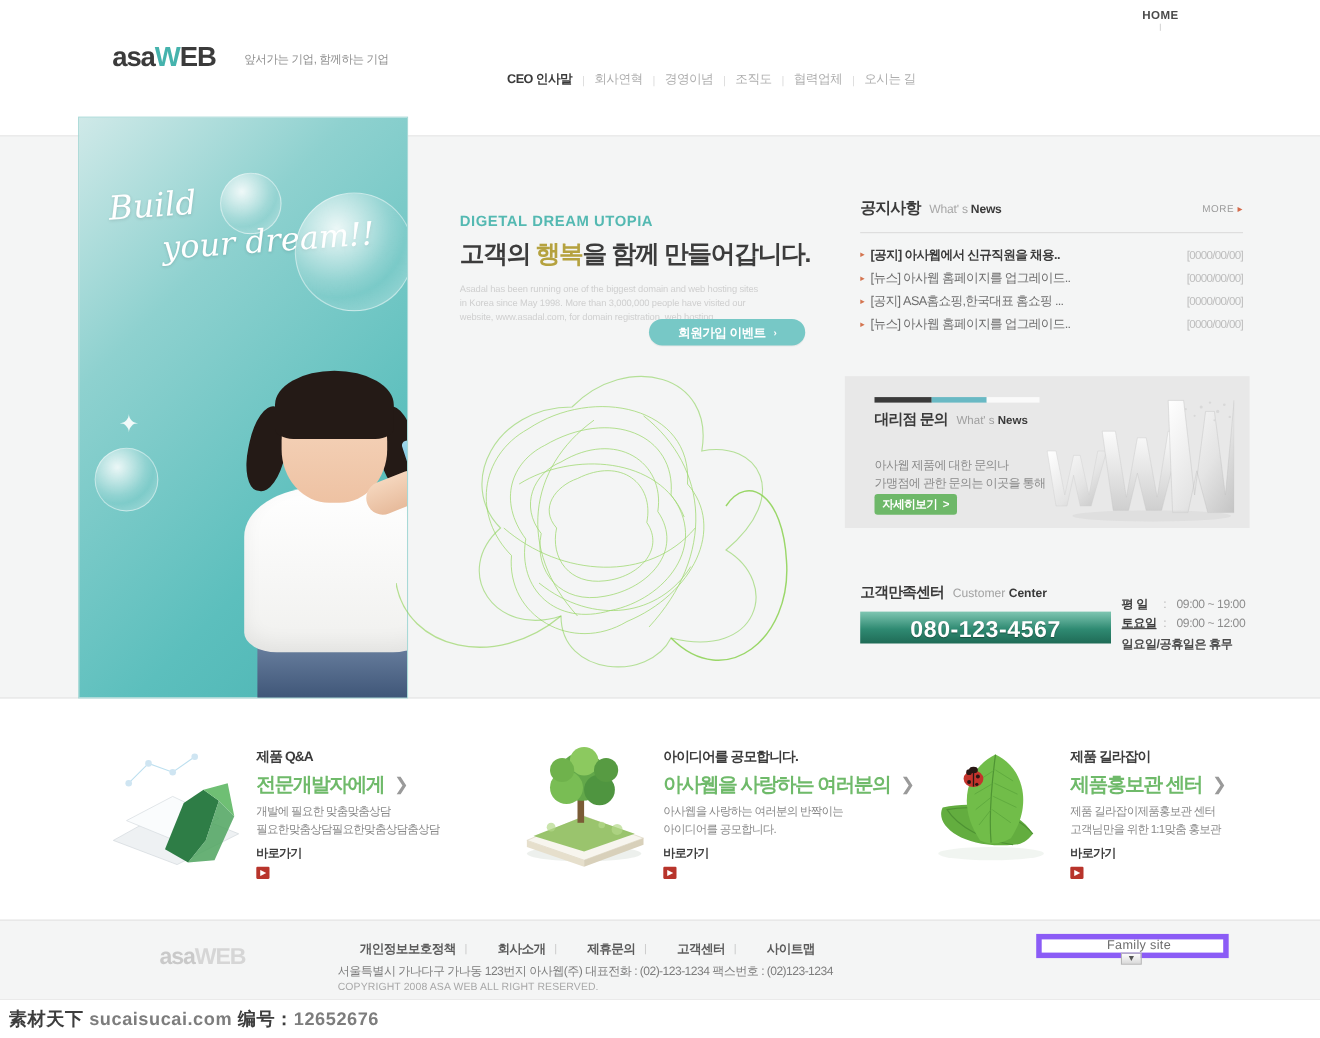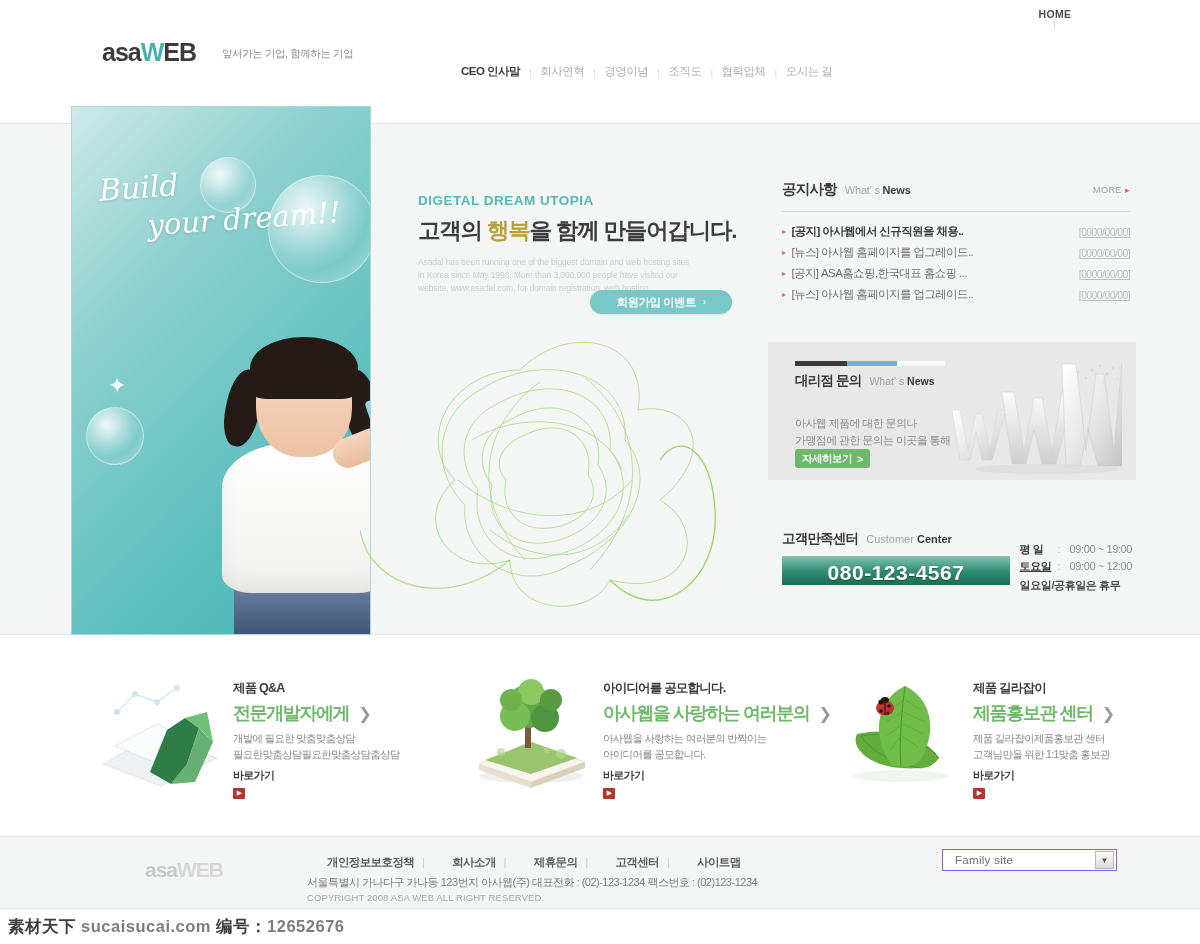--- a/index.html
+++ b/index.html
@@ -101,21 +101,21 @@
   .notice-head .ko { font-size: 14.5px; font-weight: bold; color: #3a3a3a; letter-spacing: -.8px; }
   .notice-head .en { margin-left: 8px; font-size: 11px; color: #a7a7a7; letter-spacing: -.2px; }
   .notice-head .en b { color: #3a3a3a; }
   .notice-more { position: absolute; right: 0; top: 5px; font-size: 9px; color: #9b9b9b; letter-spacing: .5px; cursor: pointer; }
   .notice-more .arr { color: #d46a4a; }
   .notice-hr { margin-top: 7px; border-top: 1px solid #dcdcdc; }
   .notice-list { margin-top: 9px; }
   .notice-row { display: flex; align-items: center; height: 21px; font-size: 11.5px; color: #6d6d6d; letter-spacing: -.6px; }
   .notice-row .dot { color: #d4744f; font-size: 8px; margin-right: 6px; }
   .notice-row .t { flex: 1; white-space: nowrap; overflow: hidden; text-overflow: ellipsis; cursor: pointer; }
-  .notice-row .d { color: #bdbdbd; font-size: 10.5px; margin-left: 4px; white-space: nowrap; text-decoration: underline; }
+  .notice-row .d { color: #bdbdbd; font-size: 10.5px; margin-left: 4px; white-space: nowrap; }
   .notice-row.first .t { font-weight: bold; color: #3c3c3c; }
 
   
   .dealer { position: absolute; left: 768px; top: 342px; width: 368px; height: 138px;
             background: #e8e8e8; overflow: hidden; }
   .dealer-bars { position: absolute; left: 27px; top: 19px; display: flex; width: 150px; height: 5px; }
   .dealer-bars i { display: block; height: 5px; }
   .dealer-bars .b1 { width: 52px; background: #3a3a3a; }
   .dealer-bars .b2 { width: 50px; background: #69b9c4; }
   .dealer-bars .b3 { width: 48px; background: #fafafa; }
@@ -171,21 +171,21 @@
   .f-logo { position: absolute; left: 145px; top: 21px; font-size: 21px; font-weight: bold; letter-spacing: -1px; color: #c9c9c9; }
   .f-logo .w { color: #d6d6d6; }
   .f-links { position: absolute; left: 307px; top: 18px; display: flex; align-items: center;
              font-size: 11.5px; font-weight: bold; color: #5c5c5c; letter-spacing: -.6px; }
   .f-links a { color: #5c5c5c; text-decoration: none; padding: 0 8px; white-space: nowrap; margin-left: 20px; }
   .f-links a:first-child { padding-left: 0; }
   .f-links .sep { color: #cacaca; font-weight: normal; font-size: 10px; }
   .f-addr { position: absolute; left: 307px; top: 38px; font-size: 11px; color: #7d7d7d; letter-spacing: -.5px; white-space: nowrap; }
   .f-copy { position: absolute; left: 307px; top: 55px; font-size: 9.5px; color: #a8a8a8; letter-spacing: .1px; white-space: nowrap; }
   .family { position: absolute; left: 942px; top: 849px; width: 175px; height: 22px;
-            background: #fff; border: 1px solid #8b5cf6; display: flex; align-items: center; cursor: pointer; }
+            background: #fff; border: 5px solid #8b5cf6; display: flex; align-items: center; cursor: pointer; flex-direction: column; }
   .family .val { flex: 1; padding-left: 12px; font-size: 11.5px; color: #6d6d6d; letter-spacing: .3px; }
   .family .btn { width: 19px; height: 18px; margin-right: 2px; border: 1px solid #b6b6b6;
                  background: linear-gradient(180deg,#fdfdfd,#dadada);
                  display: flex; align-items: center; justify-content: center; font-size: 8px; color: #555; }
 
   
   .wm { position: absolute; left: 0; top: 908px; width: 1200px; height: 36px; background: #fff;
         border-top: 1px solid #e8e8e8; display: flex; align-items: center; }
   .wm-txt { margin-left: 8px; font-size: 16.5px; color: #7d7d7d; font-weight: bold; letter-spacing: .5px; }
   .wm-txt .b { color: #3d3d3d; }

